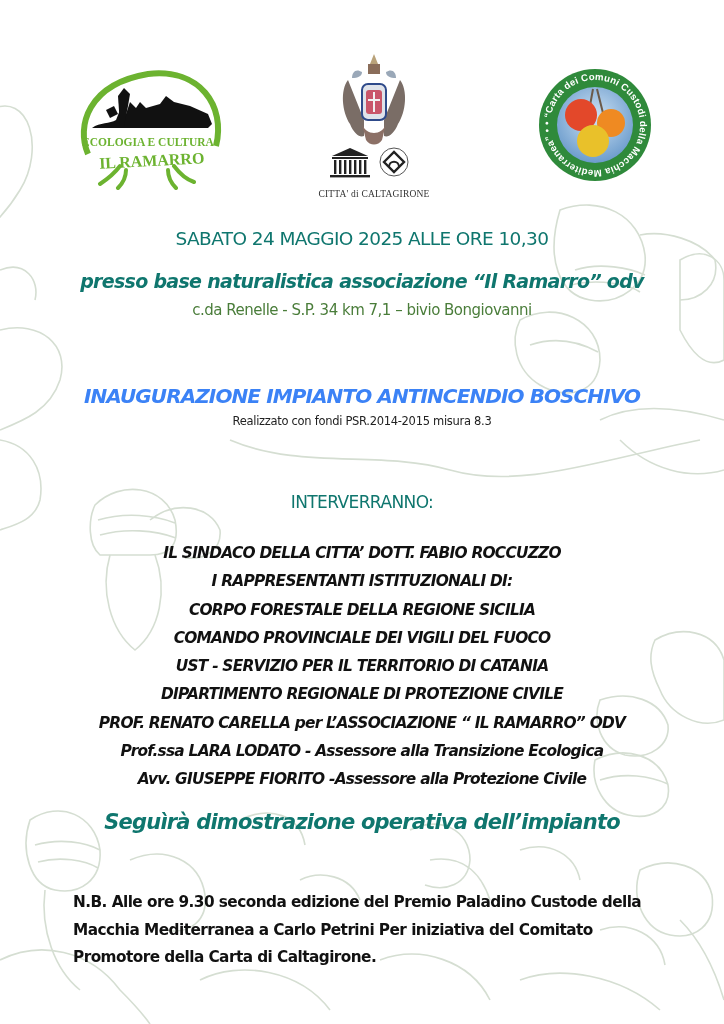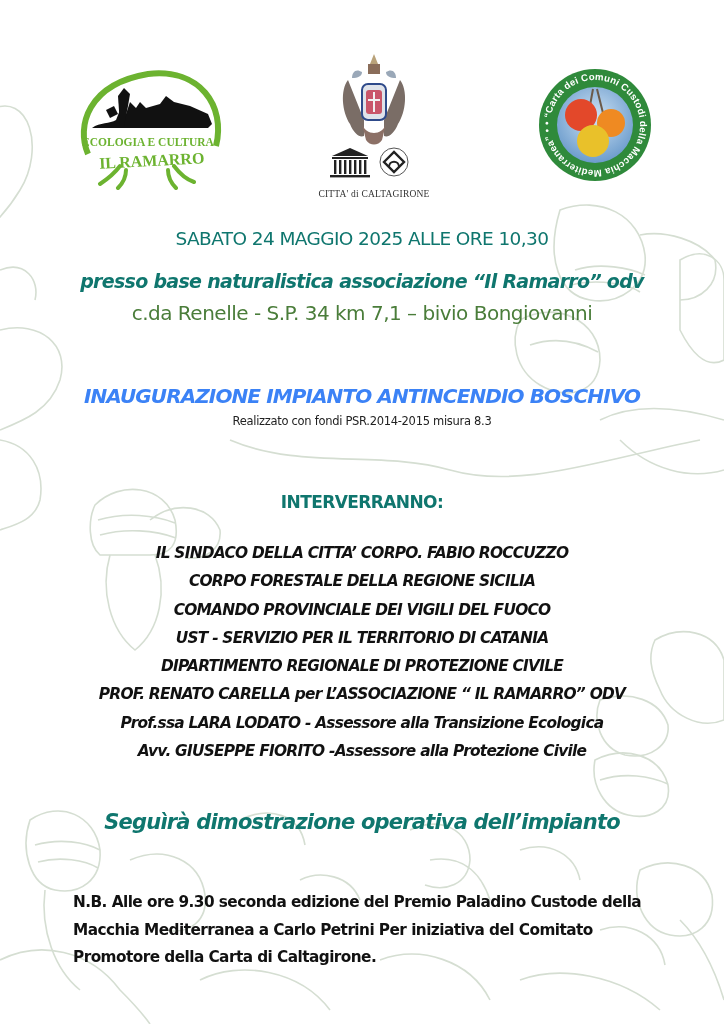--- a/index.html
+++ b/index.html
@@ -19,26 +19,26 @@
   .city-caption {
     position: absolute; left: 0; right: 0; top: 139px; text-align: center;
     font-family: "Liberation Serif", serif; font-size: 9.5px; color: #333;
     letter-spacing: 0.2px;
   }
 
   .t { position: absolute; left: 0; right: 0; text-align: center; white-space: nowrap; }
   .green { color: #0f766e; }
   .date { top: 228px; font-size: 18.5px; font-family: "DejaVu Sans", sans-serif; font-weight: normal; letter-spacing: -0.6px; }
   .venue { top: 270px; font-size: 19px; font-weight: bold; font-style: italic; font-family: "DejaVu Sans", sans-serif; letter-spacing: -0.7px; }
-  .address { top: 301px; font-size: 20px; font-family: "DejaVu Sans", sans-serif; color: #4a7d3a; letter-spacing: -0.5px; }
+  .address { top: 301px; font-size: 15px; font-family: "DejaVu Sans", sans-serif; color: #4a7d3a; letter-spacing: -0.5px; }
 
   .headline { top: 384px; font-size: 20px; font-weight: bold; font-style: italic; color: #3b82f6; font-family: "DejaVu Sans", sans-serif; letter-spacing: -0.9px; }
   .funding { top: 414px; font-size: 11.5px; color: #222; font-family: "DejaVu Sans", sans-serif; letter-spacing: -0.3px; }
 
-  .speakers-title { top: 492px; font-size: 17px; font-weight: bold; font-family: "DejaVu Sans", sans-serif; letter-spacing: -0.6px; }
+  .speakers-title { top: 492px; font-size: 17px; font-weight: normal; font-family: "DejaVu Sans", sans-serif; letter-spacing: -0.6px; }
 
   .speakers { position: absolute; left: 0; right: 0; top: 539px; margin: 0; padding: 0; list-style: none; text-align: center; }
   .speakers li {
     height: 28.3px; line-height: 28.3px; font-size: 15.4px; font-weight: bold; font-style: italic;
     color: #111; font-family: "DejaVu Sans", sans-serif; letter-spacing: -0.75px; white-space: nowrap;
   }
 
   .demo { top: 810px; font-size: 21px; font-weight: bold; font-style: italic; font-family: "DejaVu Sans", sans-serif; letter-spacing: -0.8px; }
 
   .note {
@@ -179,21 +179,22 @@
 
   <div class="t date green">SABATO 24 MAGGIO 2025 ALLE ORE 10,30</div>
   <div class="t venue green">presso base naturalistica associazione “Il Ramarro” odv</div>
   <div class="t address">c.da Renelle - S.P. 34 km 7,1 – bivio Bongiovanni</div>
 
   <div class="t headline">INAUGURAZIONE IMPIANTO ANTINCENDIO BOSCHIVO</div>
   <div class="t funding">Realizzato con fondi PSR.2014-2015 misura 8.3</div>
 
   <div class="t speakers-title green">INTERVERRANNO:</div>
   <ul class="speakers">
-    <li>IL SINDACO DELLA CITTA’ CORPO. FABIO ROCCUZZO</li>
+    <li>IL SINDACO DELLA CITTA’ DOTT. FABIO ROCCUZZO</li>
+    <li>I RAPPRESENTANTI ISTITUZIONALI DI:</li>
     <li>CORPO FORESTALE DELLA REGIONE SICILIA</li>
     <li>COMANDO PROVINCIALE DEI VIGILI DEL FUOCO</li>
     <li>UST - SERVIZIO PER IL TERRITORIO DI CATANIA</li>
     <li>DIPARTIMENTO REGIONALE DI PROTEZIONE CIVILE</li>
     <li>PROF. RENATO CARELLA  per L’ASSOCIAZIONE “ IL RAMARRO” ODV</li>
     <li>Prof.ssa LARA LODATO -  Assessore alla Transizione Ecologica</li>
     <li>Avv. GIUSEPPE FIORITO -Assessore alla Protezione Civile</li>
   </ul>
 
   <div class="t demo green">Seguìrà dimostrazione operativa dell’impianto</div>

